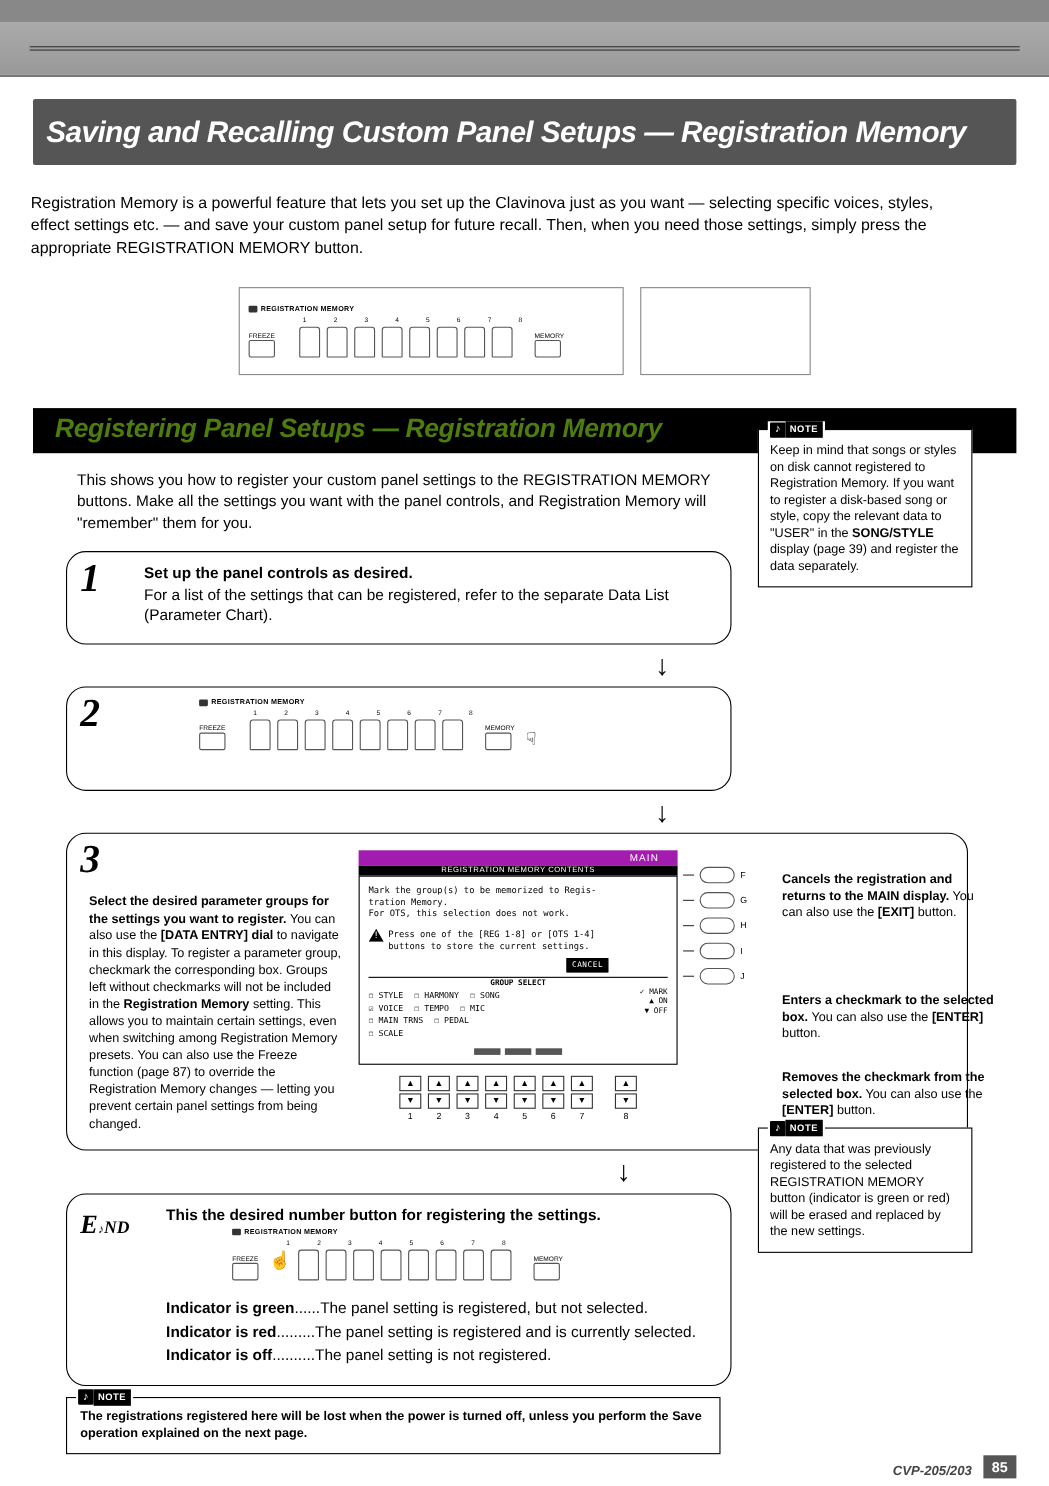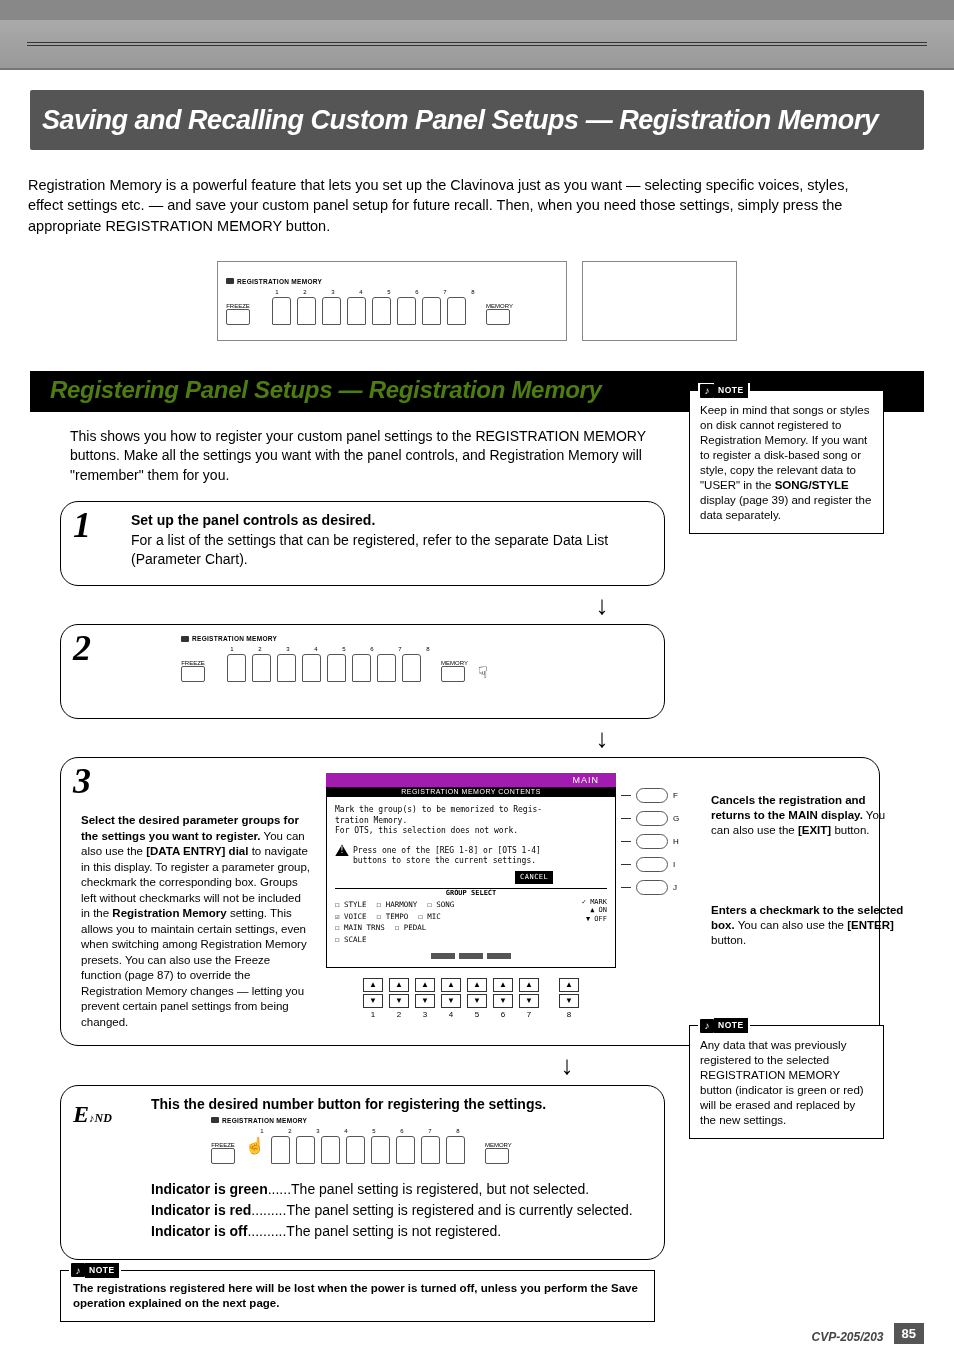--- a/index.html
+++ b/index.html
@@ -219,21 +219,21 @@
   }
   .callout1 { left: 650px; top: 35px; }
   .callout2 { left: 650px; top: 145px; }
   .callout3 { left: 650px; top: 215px; }
 
   .step-end .end-label {
     position:absolute; left:12px; top:15px;
     font-family:"Times New Roman",serif; font-weight:bold; font-style:italic;
     font-size:24px;
   }
-  .step-end .end-nd { font-size:12px; }
+  .step-end .end-nd { font-size:16px; }
   .step-end .music-note { font-size:11px; }
 
   .indicator-list { margin-top: 15px; font-size: 14px; line-height:1.5;}
   .indicator-list .lbl { font-weight: bold; }
 
   .note3 {
     border:1px solid #000;
     position:relative;
     margin: 10px 0 0 -10px;
     width: 595px;
@@ -503,20 +503,23 @@
             <span>J</span>
           </div>
       </div>
 
       <div class="callout callout1">
         <b>Cancels the registration and returns to the MAIN display.</b><span> You can also use the </span><b>[EXIT]</b><span> button.</span>
       </div>
       <div class="callout callout2">
         <b>Enters a checkmark to the selected box.</b><span> You can also use the </span><b>[ENTER]</b><span> button.</span>
       </div>
+      <div class="callout callout3">
+        <b>Removes the checkmark from the selected box.</b><span> You can also use the </span><b>[ENTER]</b><span> button.</span>
+      </div>
     </div>
 
     <div class="arrow-down left-shift">↓</div>
 
     <div class="note-box note2">
       <div class="note-tag">
         <span class="music">♪</span>
         <span class="ntxt">NOTE</span>
       </div>
       <span>Any data that was previously registered to the selected REGISTRATION MEMORY button (indicator is green or red) will be erased and replaced by the new settings.</span>

